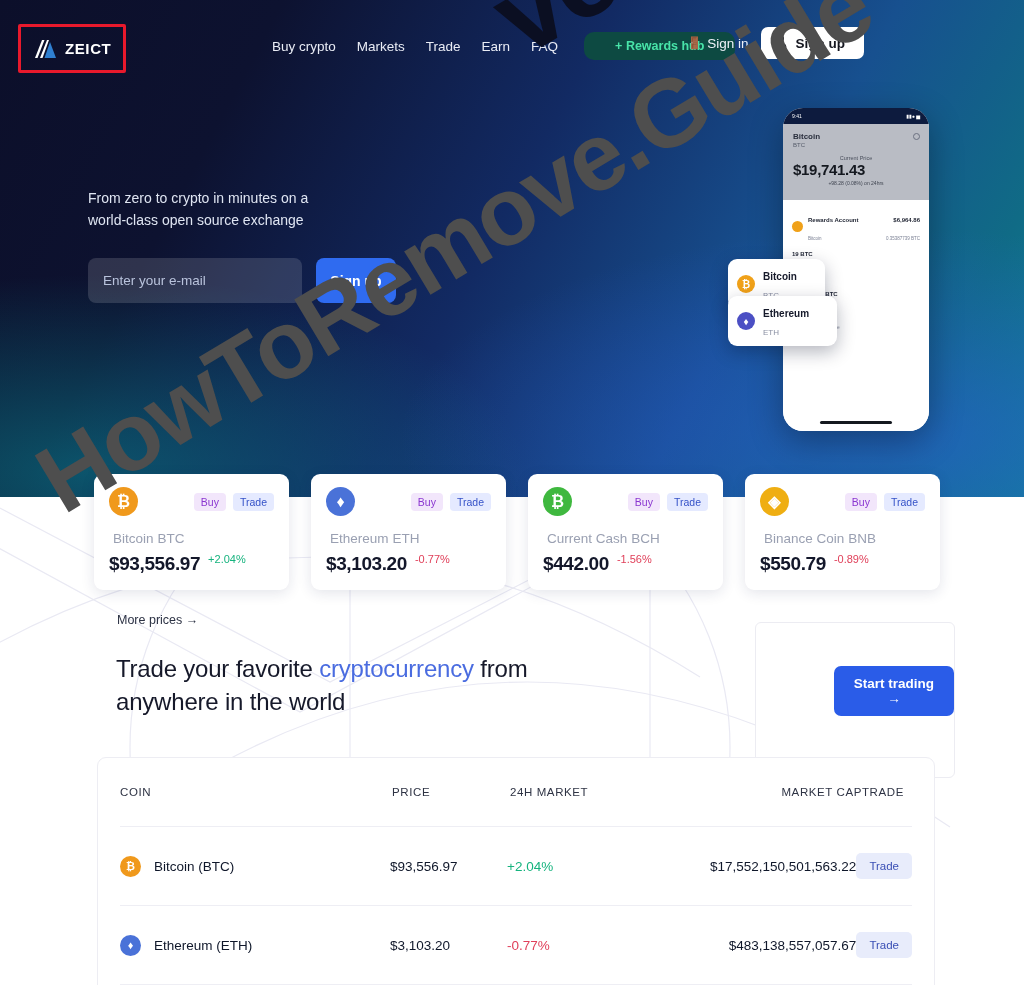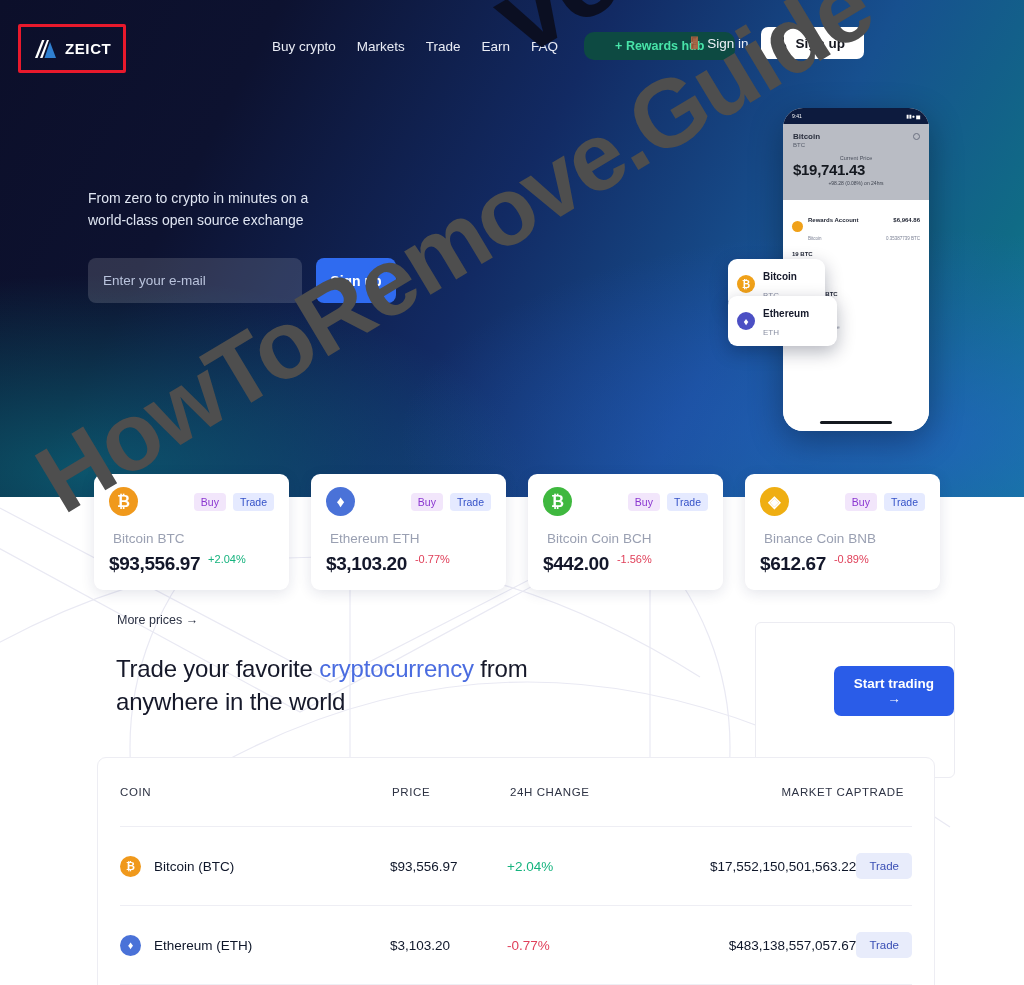--- a/index.html
+++ b/index.html
@@ -350,58 +350,58 @@
     </div>
 
     <div class="pcard">
       <div class="pc-top">
         <span class="pc-ico" style="background:#3fb83f;">₿</span>
         <span class="pc-tags">
           <span class="tag-buy">Buy</span>
           <span class="tag-trade">Trade</span>
         </span>
       </div>
-      <div class="pc-name"><span>Bitcoin Coin</span><span>BCH</span></div>
+      <div class="pc-name"><span>Current Cash</span><span>BCH</span></div>
       <div class="pc-row">
         <span class="pc-price">$442.00</span>
         <span class="pc-chg down">-1.56%</span>
       </div>
     </div>
 
     <div class="pcard">
       <div class="pc-top">
         <span class="pc-ico" style="background:#efae12;">◈</span>
         <span class="pc-tags">
           <span class="tag-buy">Buy</span>
           <span class="tag-trade">Trade</span>
         </span>
       </div>
       <div class="pc-name"><span>Binance Coin</span><span>BNB</span></div>
       <div class="pc-row">
-        <span class="pc-price">$612.67</span>
+        <span class="pc-price">$550.79</span>
         <span class="pc-chg down">-0.89%</span>
       </div>
     </div>
   </div>
 
   <div class="more-prices">More prices  →</div>
 
   <div class="sec-head">
     <span>Trade your favorite </span><span class="hl">cryptocurrency</span><span> from anywhere in the world</span>
   </div>
 
   <div class="start-card">
     <button class="start-btn">Start trading  →</button>
   </div>
 
   <div class="table-card">
     <div class="trow thead">
       <div class="c-coin">COIN</div>
       <div class="c-price">PRICE</div>
-      <div class="c-chg">24H CHANGE</div>
+      <div class="c-chg">24H MARKET</div>
       <div class="c-cap">MARKET CAP</div>
       <div class="c-trade">TRADE</div>
     </div>
     <div class="tdiv"></div>
 
     <div class="trow">
       <div class="c-coin">
         <span class="coin-ico" style="background:#f0991c;">₿</span>
         <span class="cell">Bitcoin (BTC)</span>
       </div>

